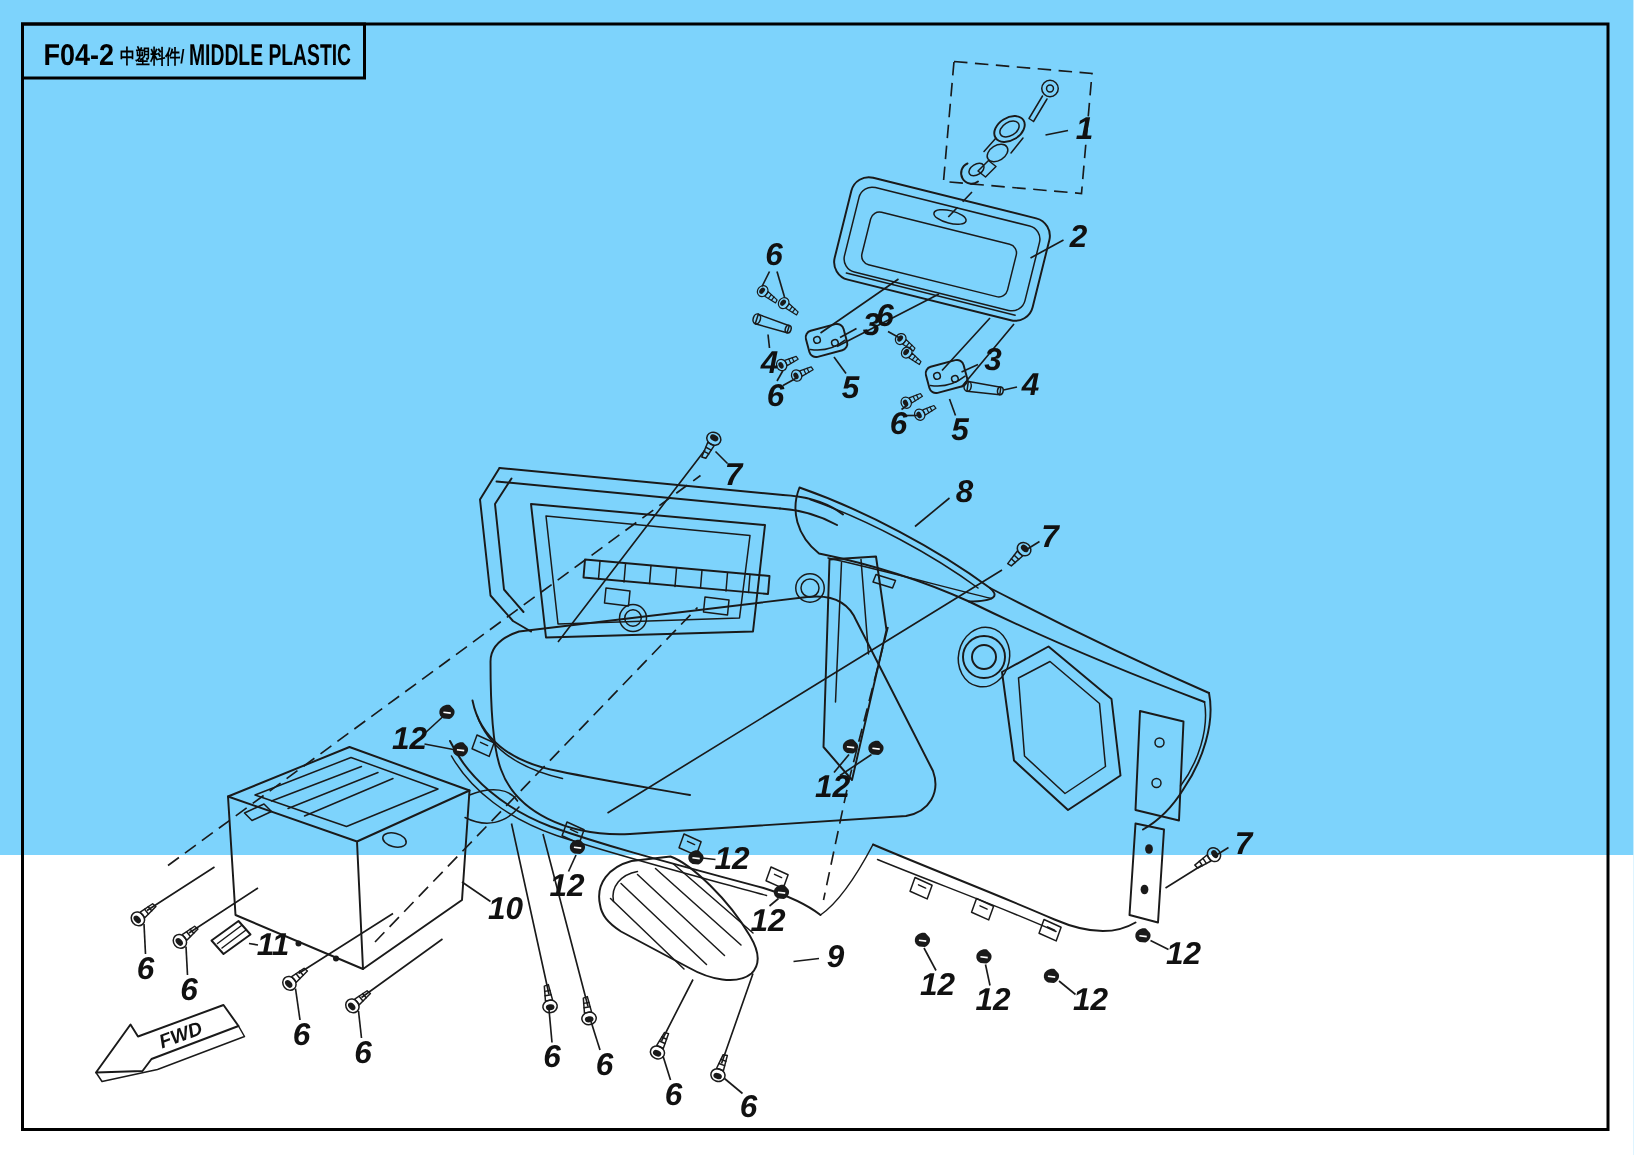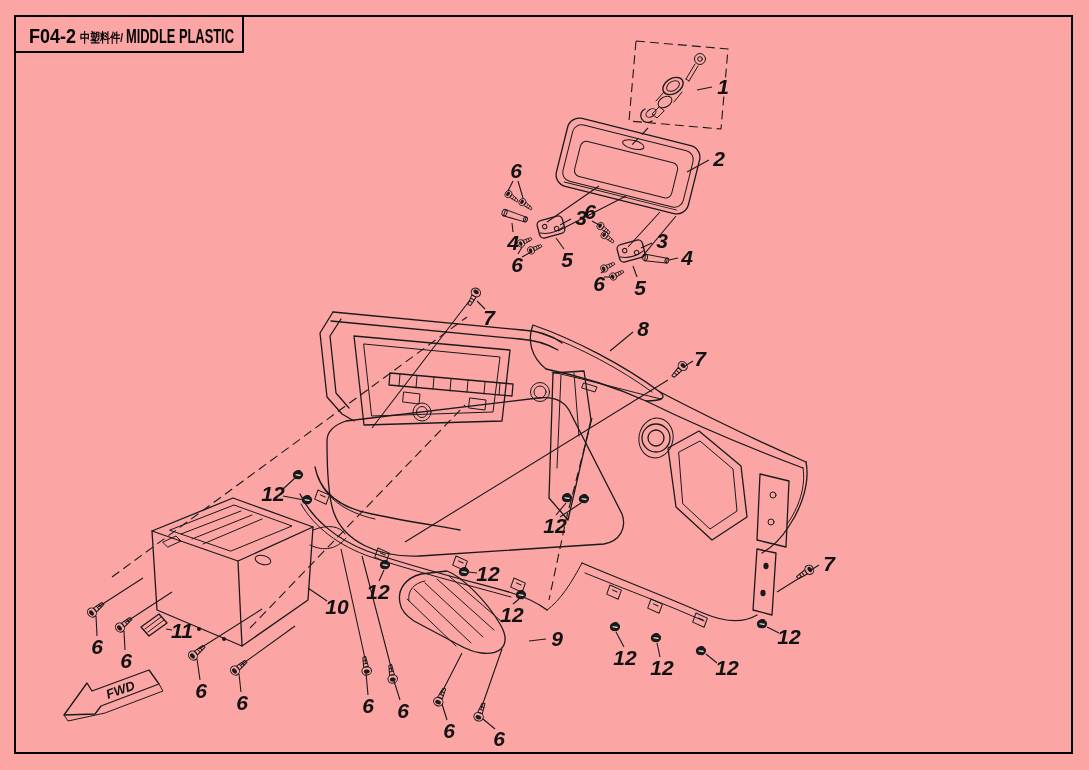--- a/index.html
+++ b/index.html
@@ -1,16 +1,16 @@
 <!DOCTYPE html>
 <html><head>
 <meta charset="utf-8">
 <style>
   html,body{margin:0;padding:0;background:#ffffff;width:1089px;height:770px;overflow:hidden;}
-  .page{position:relative;width:1089px;height:770px;background:#fca5a5;}
+  .page{position:relative;width:1089px;height:570px;background:#7dd3fc;}
   svg{display:block;}
   .ln{fill:none;stroke:#1a1a1a;stroke-width:1.3;stroke-linejoin:round;stroke-linecap:round;}
   .ln2{fill:none;stroke:#1a1a1a;stroke-width:1;stroke-linejoin:round;stroke-linecap:round;}
   .blk{fill:#1a1a1a;stroke:none;}
   .dash{fill:none;stroke:#1a1a1a;stroke-width:1.1;stroke-dasharray:9 5;}
   .leader{stroke:#1a1a1a;stroke-width:1.1;fill:none;}
   .callout{font-family:"Liberation Sans",sans-serif;font-weight:700;font-style:italic;
            font-size:21px;fill:#111;text-anchor:middle;}
   .title-big{font-family:"Liberation Sans",sans-serif;font-weight:700;font-size:20px;fill:#000;}
   .title-cn{font-family:"Liberation Sans",sans-serif;font-weight:700;font-size:13px;fill:#000;}

